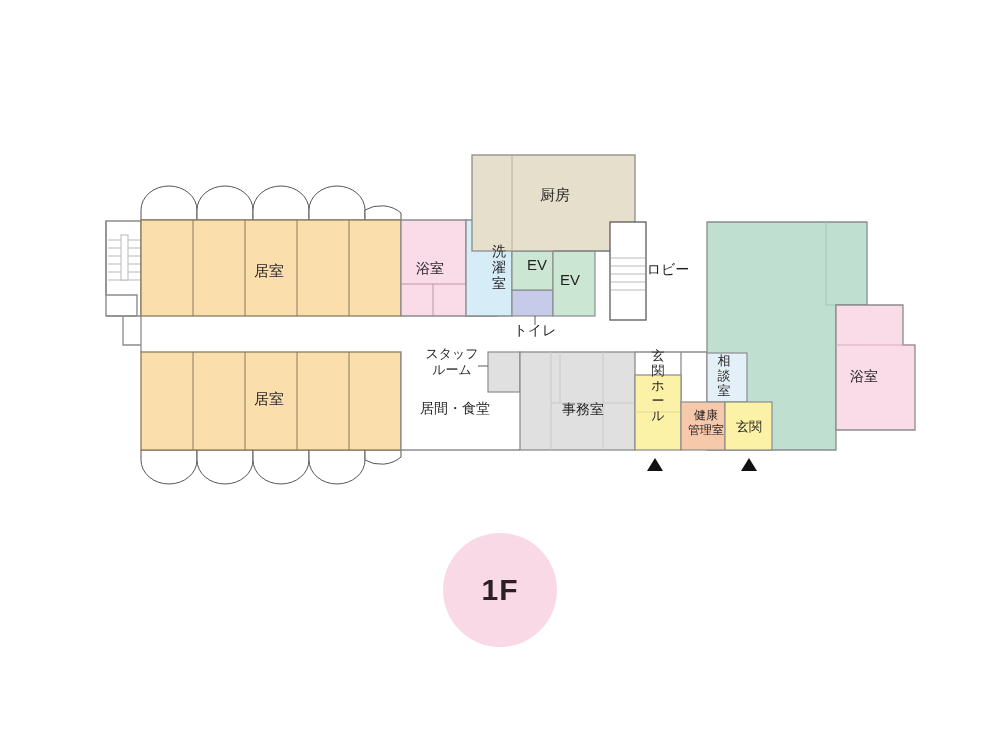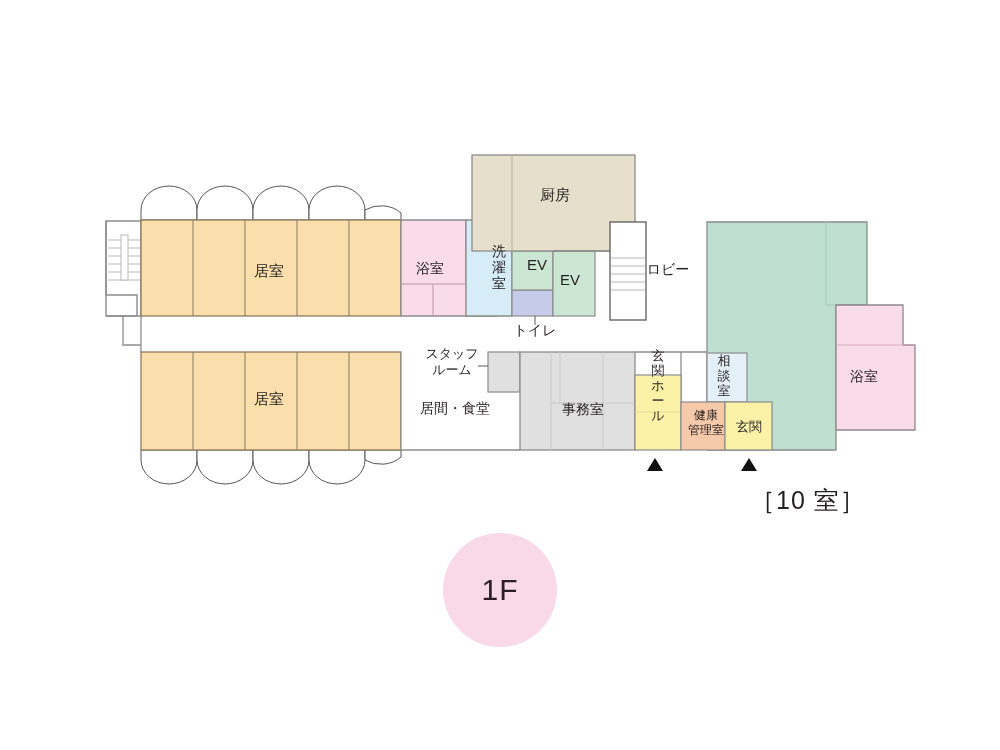--- a/index.html
+++ b/index.html
@@ -1,21 +1,21 @@
 <!DOCTYPE html>
 <html><head>
 <meta charset="utf-8">
 <style>
   html,body{margin:0;padding:0;background:#ffffff;}
   body{width:1000px;height:750px;overflow:hidden;
        font-family:"Liberation Sans","DejaVu Sans",sans-serif;}
   #stage{position:relative;width:1000px;height:750px;background:#ffffff;}
   #plan{position:absolute;left:0;top:0;}
   .badge{position:absolute;border-radius:50%;display:flex;align-items:center;
-         justify-content:center;font-weight:normal;}
+         justify-content:center;font-weight:bold;}
   #floor-badge{left:443px;top:533px;width:114px;height:114px;background:#f9d9e6;
                color:#2b2026;font-size:30px;letter-spacing:1px;}
   #room-count{position:absolute;left:750px;top:484px;font-size:25px;color:#231f20;
               letter-spacing:1px;white-space:nowrap;}
   text{font-family:"Liberation Sans","DejaVu Sans",sans-serif;fill:#231f20;}
 </style>
 </head>
 <body>
 
 <div id="stage">
@@ -192,16 +192,15 @@
         <text x="749" y="431" text-anchor="middle" font-size="13" fill="#231f20">玄関</text>
         <text x="864" y="381" text-anchor="middle" font-size="14" fill="#231f20">浴室</text>
       </g>
 
     <g id="marker-group">
         <path d="M647,471 L663,471 L655,458 Z" fill="#111111"></path>
         <path d="M741,471 L757,471 L749,458 Z" fill="#111111"></path>
       </g>
   </svg>
 
-  <div id="room-count">［10 室］</div>
 
   <div class="badge" id="floor-badge">1F</div>
 </div>
 
 </body></html>

